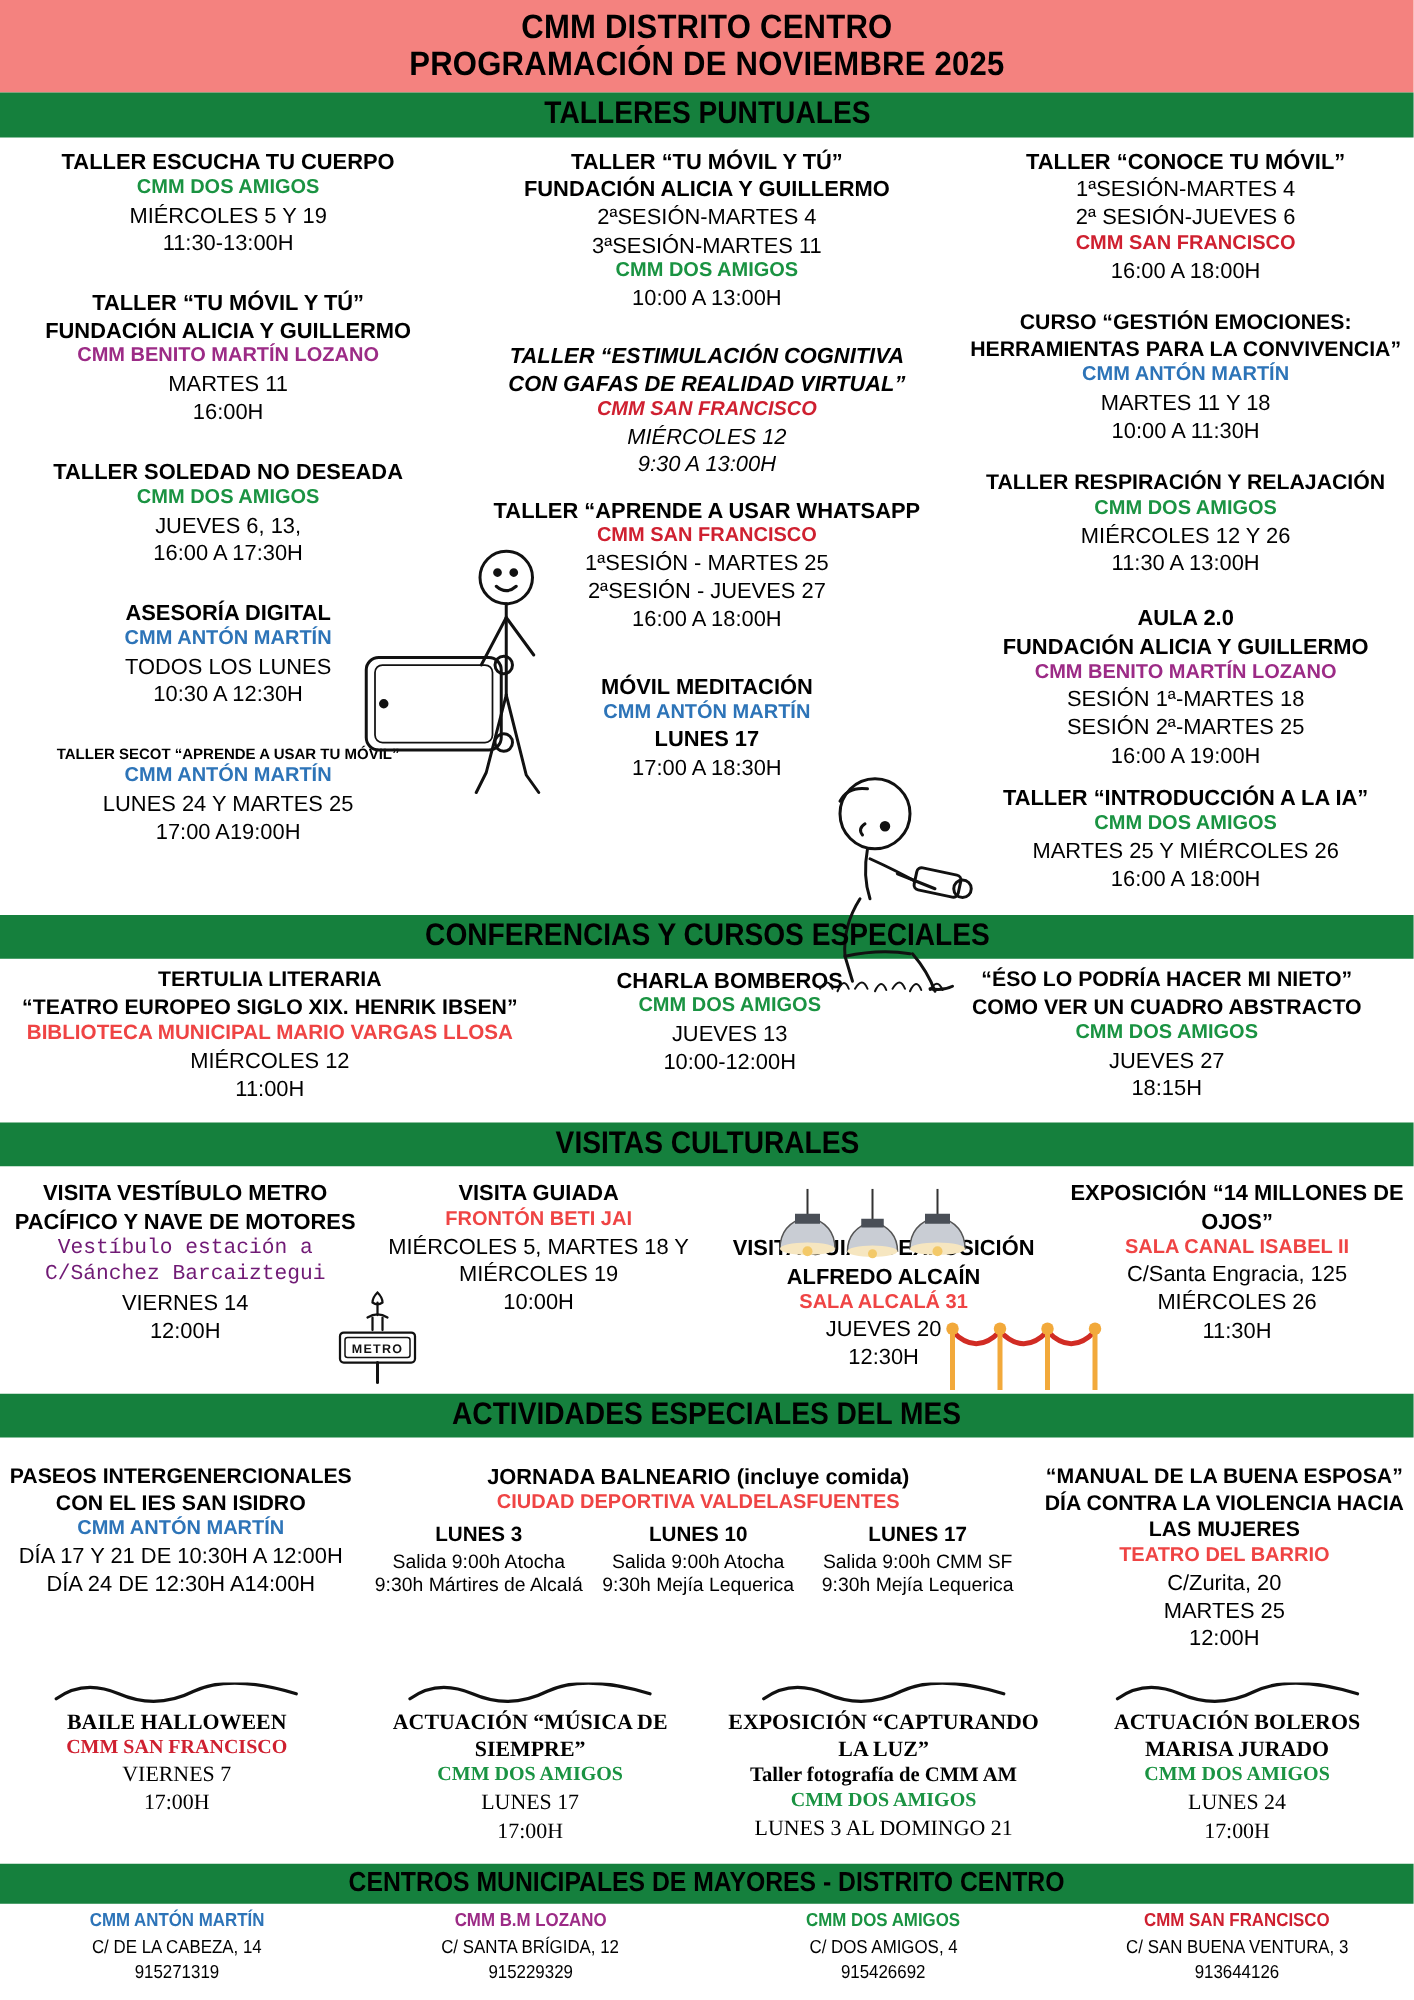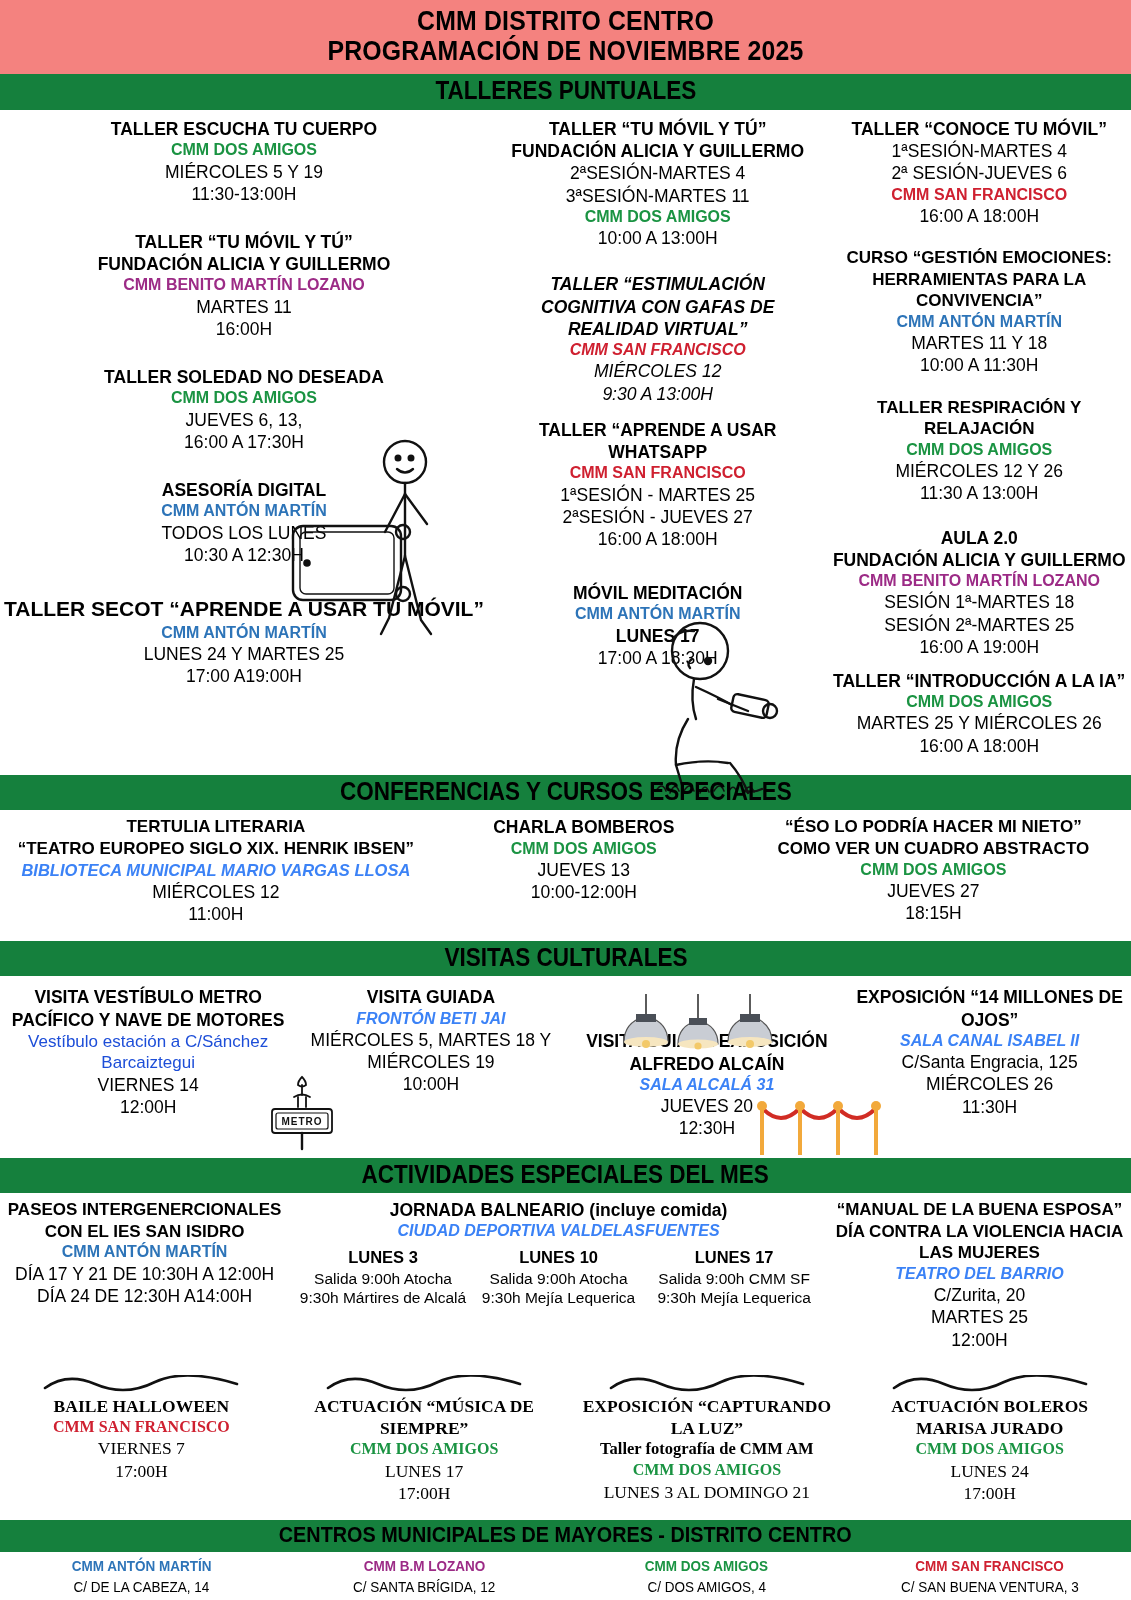--- a/index.html
+++ b/index.html
@@ -30,29 +30,29 @@
 
   .ev{text-align:center;margin-bottom:12px;}
   .ev .l{line-height:1.27;}
   .b{font-weight:bold;font-size:17.5px;}
   .n{font-weight:normal;font-size:17.5px;}
 
   .c-green{color:#1a9342;font-weight:bold;}
   .c-blue{color:#2d74b8;font-weight:bold;}
   .c-red{color:#cf2030;font-weight:bold;}
   .c-purple{color:#9c2b86;font-weight:bold;}
-  .c-orange{color:#3b82f6;font-weight:bold;font-style:italic;}
-  .c-orange-n{color:#1d4ed8;font-weight:normal;}
+  .c-orange{color:#ef4444;font-weight:bold;}
+  .c-orange-n{color:#701a75;font-weight:normal;font-family:Liberation Mono, monospace;}
 
   
   #talleres{position:relative;padding-top:8px;padding-bottom:6px;}
   #talleres .col{padding:0 4px;}
   #conf{padding-top:6px;padding-bottom:4px;}
   #visitas{padding-top:10px;padding-bottom:6px;position:relative;}
-  #actividades{padding-top:6px;padding-bottom:4px;position:relative;}
+  #actividades{padding-top:20px;padding-bottom:4px;position:relative;}
 
   .art{position:absolute;pointer-events:none;}
 
   
   .sq{display:block;margin:2px auto 2px;}
 
   
   .centers{display:flex;width:100%;padding:4px 0 2px;}
   .centers .cc{flex:1;text-align:center;line-height:1.3;}
   .centers .nm{font-size:15px;font-weight:bold;transform:scaleX(.9);display:inline-block;}
@@ -145,21 +145,21 @@
         </div>
 
         <div class="ev" style="margin-top:26px;">
           <div class="l b">ASESORÍA DIGITAL</div>
           <div class="l c-blue">CMM ANTÓN MARTÍN</div>
           <div class="l n">TODOS LOS LUNES</div>
           <div class="l n">10:30 A 12:30H</div>
         </div>
 
         <div class="ev" style="margin-top:30px;">
-          <div class="l b" style="font-size:21px;white-space:nowrap;">TALLER SECOT “APRENDE A USAR TU MÓVIL”</div>
+          <div class="l b" style="font-size:12px;white-space:nowrap;">TALLER SECOT “APRENDE A USAR TU MÓVIL”</div>
           <div class="l c-blue">CMM ANTÓN MARTÍN</div>
           <div class="l n">LUNES 24 Y MARTES 25</div>
           <div class="l n">17:00 A19:00H</div>
         </div>
       </div>
 
       <div class="col" style="padding:0 22px;">
 
         <div class="ev">
           <div class="l b">TALLER “TU MÓVIL Y TÚ”</div>

